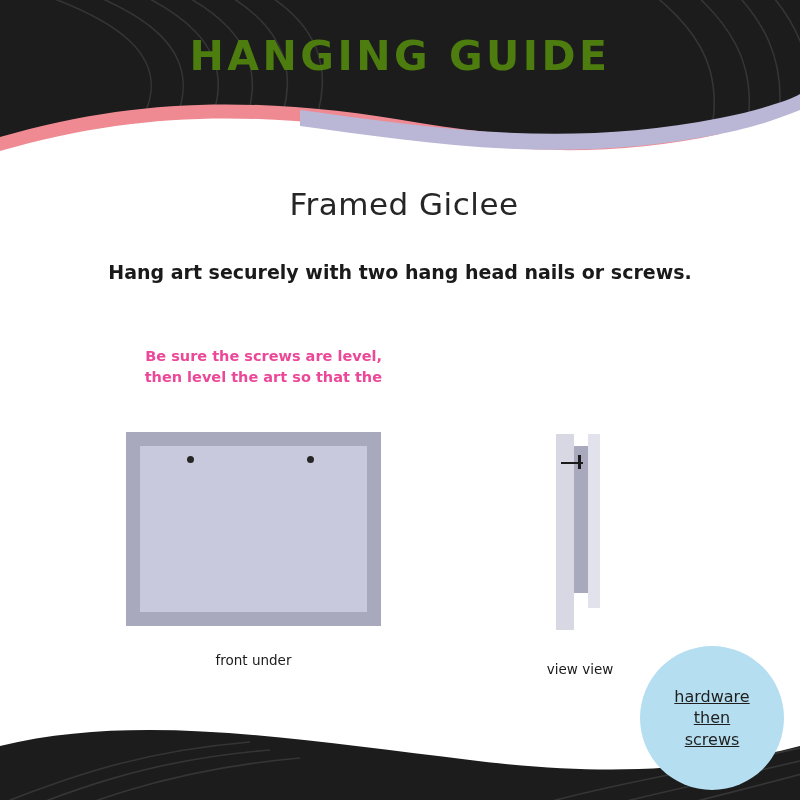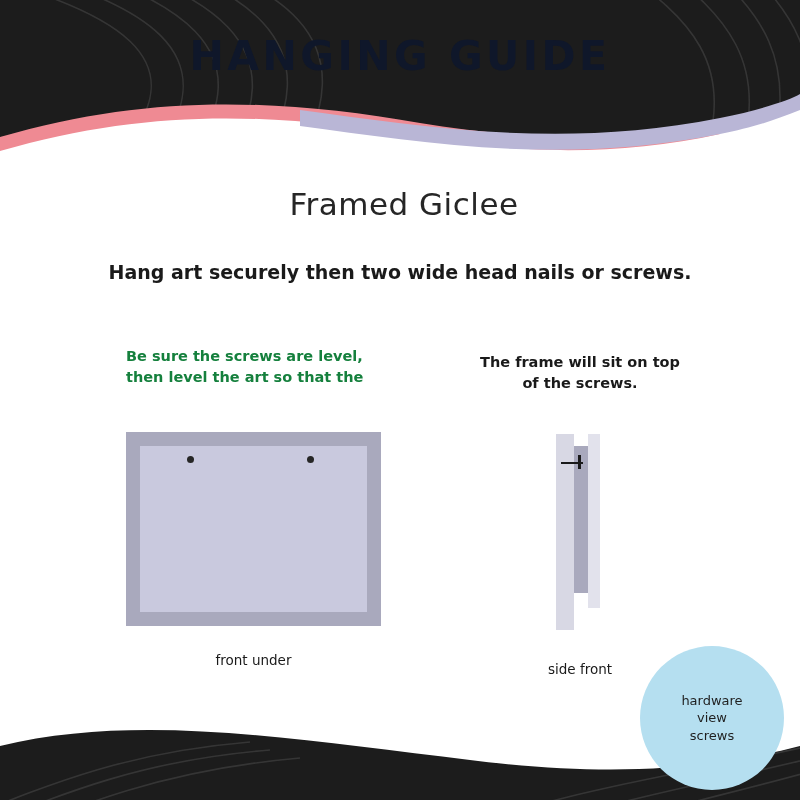--- a/index.html
+++ b/index.html
@@ -35,21 +35,21 @@
     width: 800px; height: 110px;
     overflow: hidden;
   }
 
   
   .header-title {
     position: absolute;
     left: 0; top: 32px;
     width: 800px;
     text-align: center;
-    color: #0f172a;
+    color: #4d7c0f;
     font-family: "DejaVu Sans", sans-serif;
     font-size: 41px;
     font-weight: bold;
     letter-spacing: 3.5px;
     z-index: 5;
   }
 
   
   .product-title {
     position: absolute;
@@ -70,24 +70,24 @@
     font-weight: bold;
     color: #1a1a1a;
     font-family: "DejaVu Sans", sans-serif;
   }
 
   
   .cap-front {
     position: absolute;
     left: 126px; top: 346px;
     width: 256px;
-    text-align: left;
+    text-align: right;
     font-size: 14.5px;
     font-weight: bold;
-    color: #15803d;
+    color: #ec4899;
     line-height: 1.45;
   }
   .cap-side {
     position: absolute;
     left: 462px; top: 352px;
     width: 236px;
     text-align: center;
     font-size: 14.5px;
     font-weight: bold;
     color: #1a1a1a;
@@ -173,23 +173,24 @@
     border-radius: 50%;
     background: #b5dff0;
     display: flex;
     flex-direction: column;
     align-items: center;
     justify-content: center;
     z-index: 8;
   }
   .badge div {
     color: #1f1f1f;
-    font-size: 13px;
+    font-size: 16px;
     line-height: 1.32;
     text-align: center;
+    text-decoration: underline;
   }
 </style>
 </head>
 <body>
 
 <div id="page">
 
   <div class="band-top">
     <svg width="800" height="160" viewBox="0 0 800 160">
       <defs>
@@ -218,49 +219,45 @@
 
       <path d="M0,137 C150,93 280,99 420,123 C520,140 620,142 720,120 L720,134 C620,156 520,154 420,137 C280,113 150,107 0,151 Z" fill="#ef8a93"></path>
 
       <path d="M300,110 C420,126 560,150 720,118 C760,110 790,100 800,94 L800,110 C770,122 750,128 720,134 C560,166 420,142 300,126 Z" fill="#b9b6d6"></path>
     </svg>
   </div>
 
   <div class="header-title">HANGING GUIDE</div>
 
   <div class="product-title">Framed Giclee</div>
-  <div class="subtitle">Hang art securely then two wide head nails or screws.</div>
+  <div class="subtitle">Hang art securely with two hang head nails or screws.</div>
 
   <div class="cap-front">
     <span>Be sure the screws are level,</span><br>
     <span>then level the art so that the</span><br>
   </div>
 
-  <div class="cap-side">
-    <span>The frame will sit on top</span><br>
-    <span>of the screws.</span>
-  </div>
 
   <div class="front-frame">
     <div class="front-inner"></div>
   </div>
   <div class="screw-dot left"></div>
   <div class="screw-dot right"></div>
   <div class="label-front">front under</div>
 
   <div class="side-wall"></div>
   <div class="side-frame-back"></div>
   <div class="side-frame-front"></div>
   <div class="screw-line"></div>
   <div class="screw-head"></div>
-  <div class="label-side">side front</div>
+  <div class="label-side">view view</div>
 
   <div class="badge">
     <div>hardware</div>
-    <div>view</div>
+    <div>then</div>
     <div>screws</div>
   </div>
 
   <div class="band-bottom">
     <svg width="800" height="110" viewBox="0 0 800 110">
       <defs>
         <clipPath id="botClip">
           <path d="M0,56 C140,22 300,50 470,70 C600,86 700,82 800,56 L800,110 H0 Z"></path>
         </clipPath>
       </defs>

